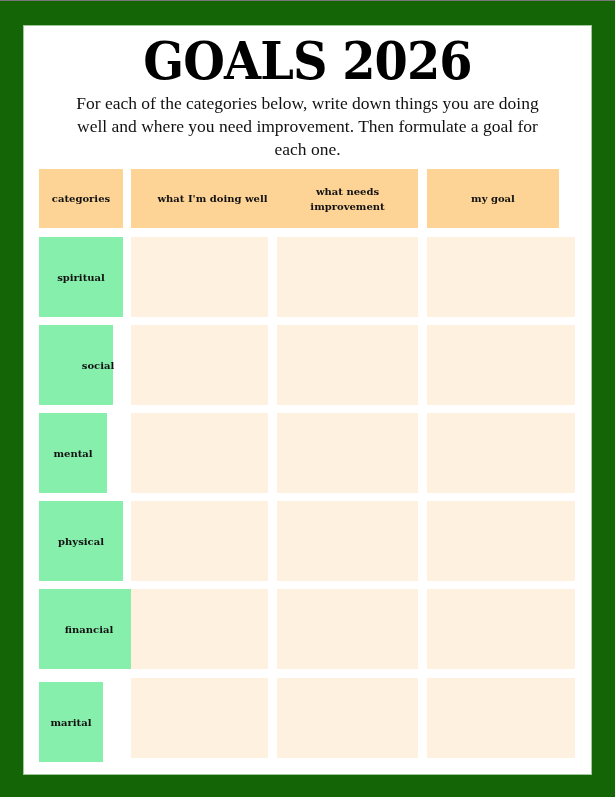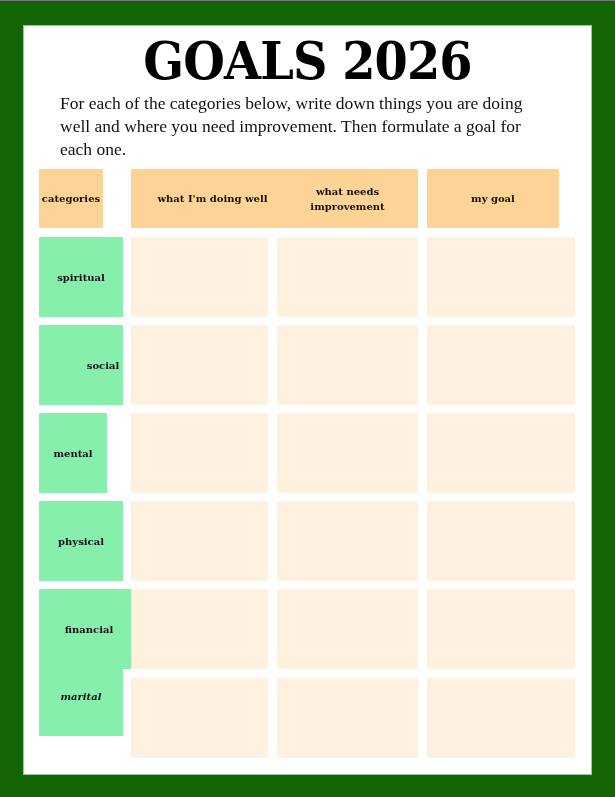--- a/index.html
+++ b/index.html
@@ -1,63 +1,63 @@
 <!DOCTYPE html>
 <html><head>
 <meta charset="utf-8">
 <style>
   html, body { margin:0; padding:0; }
   body { width:615px; height:797px; background:#136506; position:relative; overflow:hidden; font-family:"DejaVu Serif", serif; }
   .topline { position:absolute; left:0; top:0; width:615px; height:1px; background:#777; }
   .panel { position:absolute; left:23px; top:25px; width:569px; height:750px; background:#fff; border:1px solid #9ec79a; box-sizing:border-box; }
   .title { position:absolute; left:0; top:30px; width:615px; text-align:center; font-family:"DejaVu Serif", serif; font-weight:900; font-size:52px; line-height:62px; letter-spacing:-1px; color:#000; transform:scaleX(0.92); }
-  .intro { position:absolute; left:60px; top:92px; width:495px; text-align:left; font-family:"Liberation Serif", serif; font-size:17.5px; line-height:23px; color:#111; }
+  .intro { position:absolute; left:60px; top:92px; width:495px; text-align:center; font-family:"Liberation Serif", serif; font-size:17.5px; line-height:23px; color:#111; }
   .cell { position:absolute; display:flex; align-items:center; justify-content:center; text-align:center; font-family:"DejaVu Serif", serif; font-weight:bold; font-size:10px; line-height:15px; color:#111; box-sizing:border-box; padding:0 4px; }
   .hdr { background:#fdd495; top:169px; height:59px; }
   .cat { background:#86efac; }
   .blank { background:#fef1e0; }
 </style>
 </head>
 <body>
 
 <div class="topline"></div>
 <div class="panel"></div>
 
 <div class="title">GOALS 2026</div>
 <div class="intro">For each of the categories below, write down things you are doing well and where you need improvement. Then formulate a goal for each one.</div>
 
 <div>
 
-  <div class="cell hdr" style="left:39px;width:64px;">categories</div>
+  <div class="cell hdr" style="left:39px;width:84px;">categories</div>
   <div class="cell hdr" style="left:131px;width:163px;">what I'm doing well</div>
   <div class="cell hdr" style="left:277px;width:141px;padding:0 26px;">what needs improvement</div>
   <div class="cell hdr" style="left:427px;width:132px;">my goal</div>
 
   <div class="cell cat" style="left:39px;top:237px;width:84px;height:80px;">spiritual</div>
   <div class="cell blank" style="left:131px;top:237px;width:137px;height:80px;"></div>
   <div class="cell blank" style="left:277px;top:237px;width:141px;height:80px;"></div>
   <div class="cell blank" style="left:427px;top:237px;width:148px;height:80px;"></div>
 
-  <div class="cell cat" style="left:39px;top:325px;width:84px;height:80px;padding-left:48px;">social</div>
+  <div class="cell cat" style="left:39px;top:325px;width:74px;height:80px;padding-left:48px;">social</div>
   <div class="cell blank" style="left:131px;top:325px;width:137px;height:80px;"></div>
   <div class="cell blank" style="left:277px;top:325px;width:141px;height:80px;"></div>
   <div class="cell blank" style="left:427px;top:325px;width:148px;height:80px;"></div>
 
   <div class="cell cat" style="left:39px;top:413px;width:68px;height:80px;">mental</div>
   <div class="cell blank" style="left:131px;top:413px;width:137px;height:80px;"></div>
   <div class="cell blank" style="left:277px;top:413px;width:141px;height:80px;"></div>
   <div class="cell blank" style="left:427px;top:413px;width:148px;height:80px;"></div>
 
   <div class="cell cat" style="left:39px;top:501px;width:84px;height:80px;text-align:center;">physical</div>
   <div class="cell blank" style="left:131px;top:501px;width:137px;height:80px;"></div>
   <div class="cell blank" style="left:277px;top:501px;width:141px;height:80px;"></div>
   <div class="cell blank" style="left:427px;top:501px;width:148px;height:80px;"></div>
 
   <div class="cell cat" style="left:39px;top:589px;width:100px;height:80px;">financial</div>
   <div class="cell blank" style="left:131px;top:589px;width:137px;height:80px;"></div>
   <div class="cell blank" style="left:277px;top:589px;width:141px;height:80px;"></div>
   <div class="cell blank" style="left:427px;top:589px;width:148px;height:80px;"></div>
 
-  <div class="cell cat" style="left:39px;top:656px;width:84px;height:80px;font-style:italic;">marital</div>
+  <div class="cell cat" style="left:39px;top:682px;width:64px;height:80px;">marital</div>
   <div class="cell blank" style="left:131px;top:678px;width:137px;height:80px;"></div>
   <div class="cell blank" style="left:277px;top:678px;width:141px;height:80px;"></div>
   <div class="cell blank" style="left:427px;top:678px;width:148px;height:80px;"></div>
 </div>
 
 </body></html>

